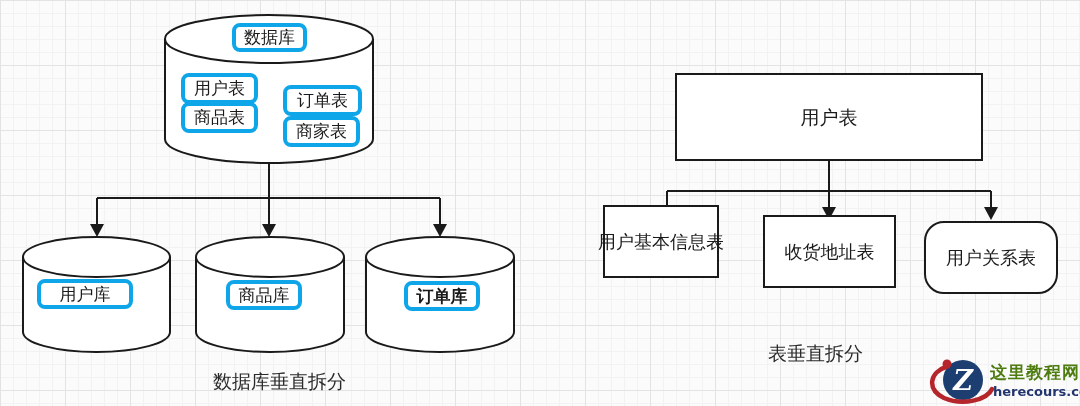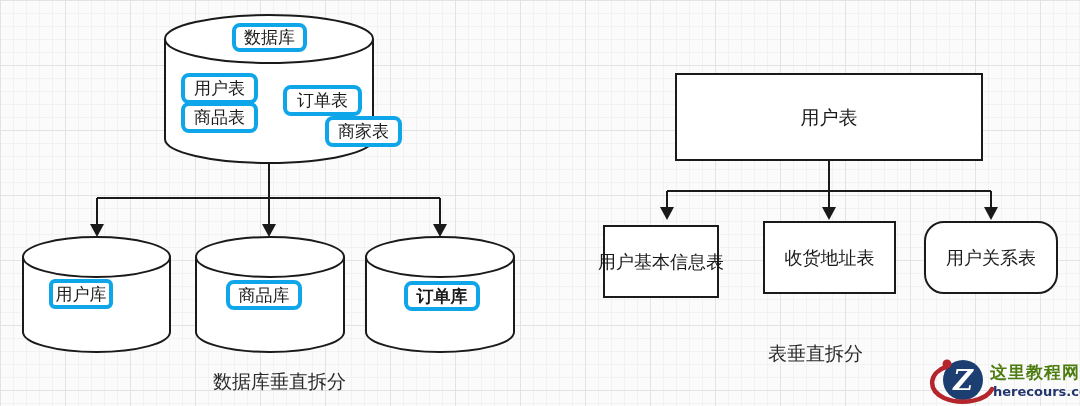--- a/index.html
+++ b/index.html
@@ -98,29 +98,29 @@
     <text x="963" y="390" text-anchor="middle" font-size="27" font-weight="bold" font-style="italic" fill="#ffffff" font-family="DejaVu Serif, serif">Z</text>
     <path d="M 946 367 C 930 372 926 389 944 398 C 963 406 987 400 992 389" fill="none" stroke="#b5252c" stroke-width="4.5" stroke-linecap="round"></path>
     <circle cx="947" cy="364" r="4.5" fill="#b5252c"></circle>
   </g>
 </svg>
 
 <div class="chip" style="left:232px; top:23px; width:75px; height:29px;">数据库</div>
 <div class="chip" style="left:181px; top:73px; width:77px; height:31px;">用户表</div>
 <div class="chip" style="left:283px; top:73px; width:79px; height:31px;margin-top:12px;">订单表</div>
 <div class="chip" style="left:181px; top:102px; width:77px; height:31px;">商品表</div>
-<div class="chip" style="left:283px; top:116px; width:77px; height:31px;margin-left:42px;">商家表</div>
+<div class="chip" style="left:283px; top:116px; width:77px; height:31px;">商家表</div>
 
-<div class="chip" style="left:49px; top:279px; width:64px; height:30px;border-radius:6px;">用户库</div>
+<div class="chip" style="left:37px; top:279px; width:96px; height:30px;">用户库</div>
 <div class="chip" style="left:226px; top:280px; width:76px; height:30px;">商品库</div>
 <div class="chip" style="left:404px; top:281px; width:76px; height:30px;font-weight:bold;">订单库</div>
 
 <div class="caption" style="left:213px; top:372px;">数据库垂直拆分</div>
 
 <div class="box big" style="left:675px; top:73px; width:308px; height:88px;">用户表</div>
-<div class="box" style="left:603px; top:225px; width:116px; height:73px;">用户基本信息表</div>
-<div class="box" style="left:763px; top:221px; width:133px; height:73px;">收货地址表</div>
+<div class="box" style="left:603px; top:205px; width:116px; height:73px;">用户基本信息表</div>
+<div class="box" style="left:763px; top:215px; width:133px; height:73px;">收货地址表</div>
 <div class="box" style="left:924px; top:221px; width:134px; height:73px;border-radius:20px;">用户关系表</div>
 
 <div class="caption" style="left:768px; top:344px;">表垂直拆分</div>
 
 <div class="wm-name">这里教程网</div>
 <div class="wm-domain">herecours.com</div>
 
 </body></html>

